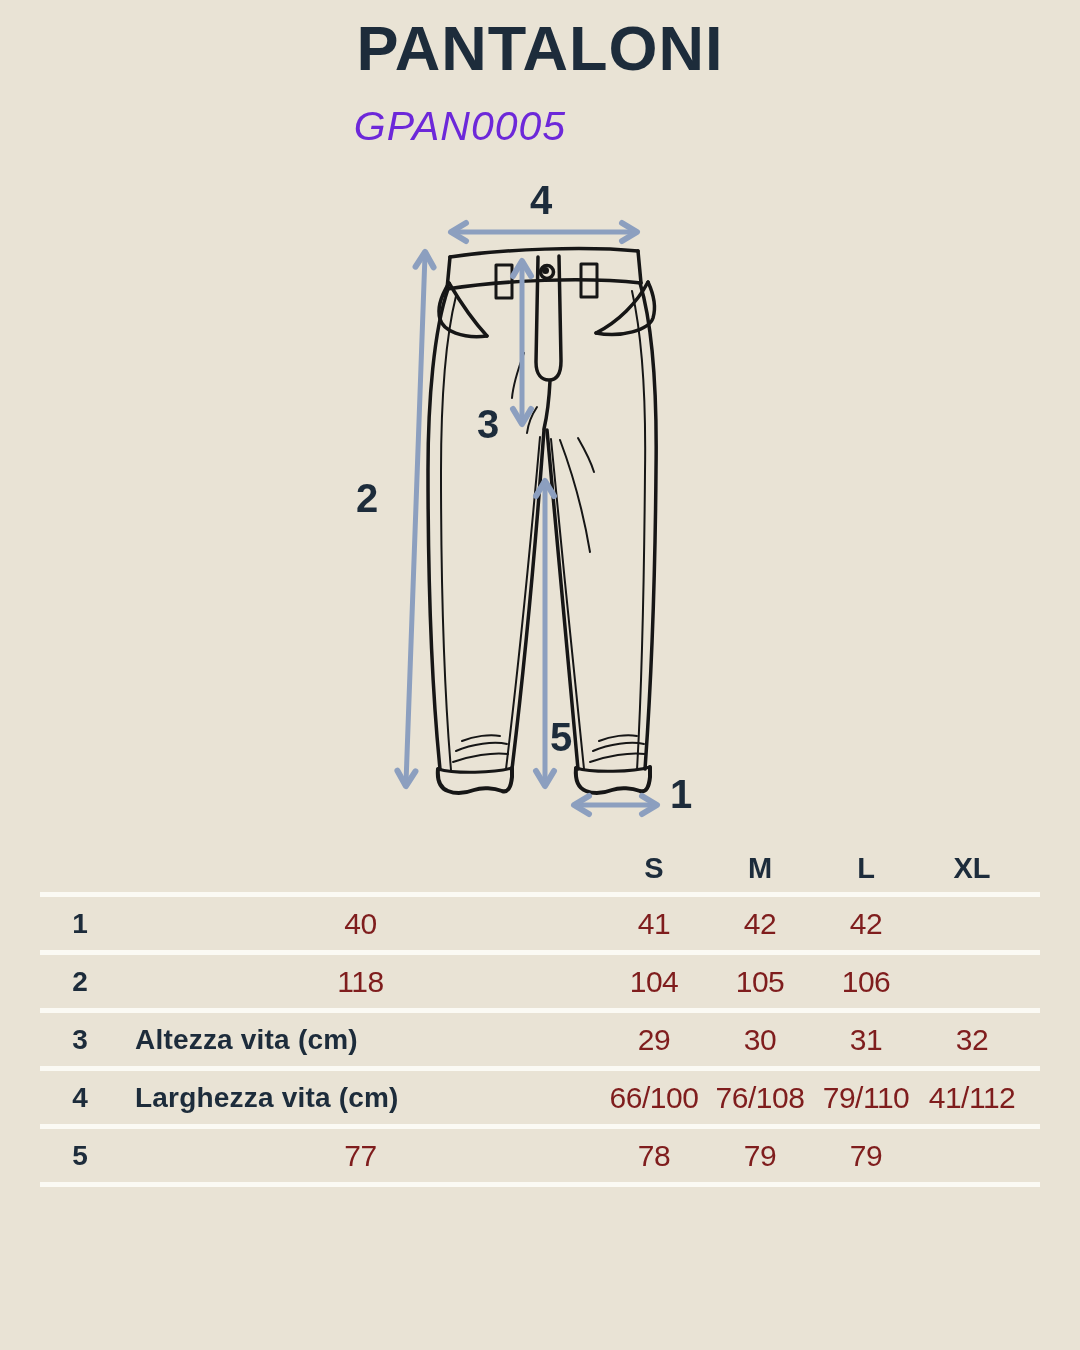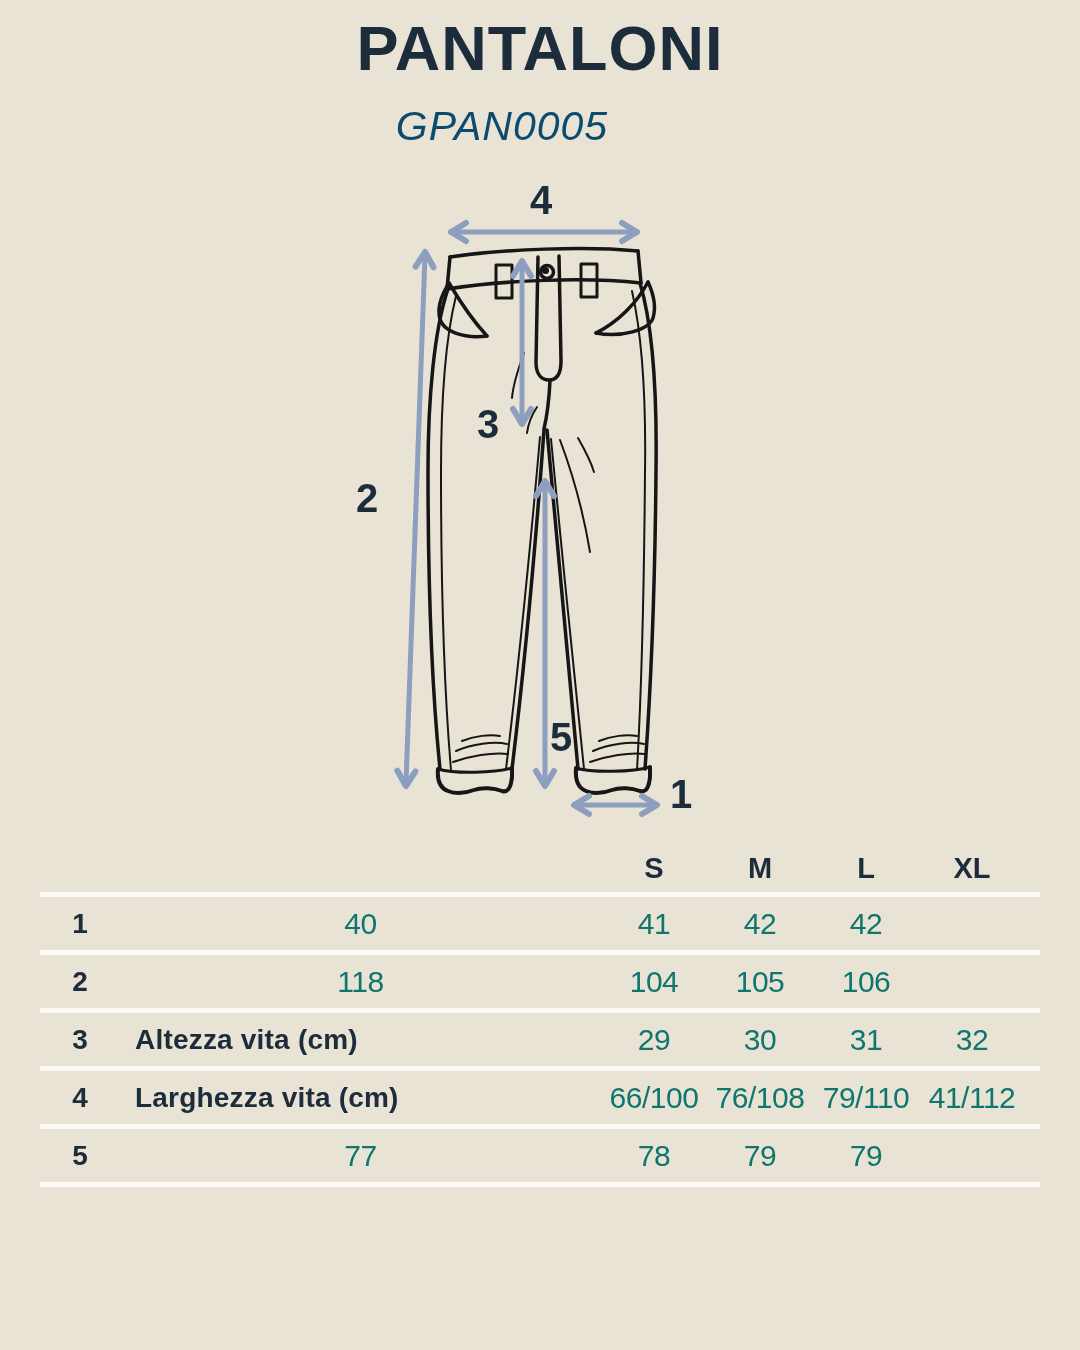--- a/index.html
+++ b/index.html
@@ -14,21 +14,21 @@
   .page{position:absolute;inset:0;}
   .title{
     position:absolute;top:14px;left:0;width:1080px;
     margin:0;text-align:center;
     font-size:63px;font-weight:bold;letter-spacing:1px;
     color:#1d2c3b;line-height:1.1;
   }
   .code{
     position:absolute;top:103px;left:0;width:920px;
     text-align:center;font-size:41px;font-style:italic;
-    letter-spacing:1px;color:#0c4a6e;padding-left:42px;
+    letter-spacing:1px;color:#6d28d9;
   }
   .diagram{position:absolute;top:0;left:0;width:1080px;height:850px;}
   .diagram svg{position:absolute;top:0;left:0;}
   .mlabel{
     position:absolute;transform:translate(-50%,-50%);
     font-size:40px;font-weight:bold;color:#1d2c3b;line-height:1;
   }
   .size-table{
     position:absolute;left:40px;top:845px;width:1000px;
   }
@@ -38,21 +38,21 @@
     padding-right:15px;
     align-items:center;
     box-sizing:border-box;
     border-bottom:5px solid #fbfaf4;
   }
   .thead{height:52px;}
   .trow{height:58px;}
   .cell{white-space:nowrap;}
   .cell.num{text-align:center;font-weight:bold;font-size:28px;}
   .cell.label{font-size:28px;font-weight:bold;padding-left:15px;letter-spacing:0.2px;}
-  .cell.val{text-align:center;font-size:30px;color:#0f766e;letter-spacing:-0.5px;}
+  .cell.val{text-align:center;font-size:30px;color:#7f1d1d;letter-spacing:-0.5px;}
   .thead .cell.val{font-weight:bold;font-size:29px;color:#1d2c3b;letter-spacing:0;}
 </style>
 </head>
 <body>
 
 <div class="page">
 
   <h1 class="title">PANTALONI</h1>
   <div class="code">GPAN0005</div>
 

